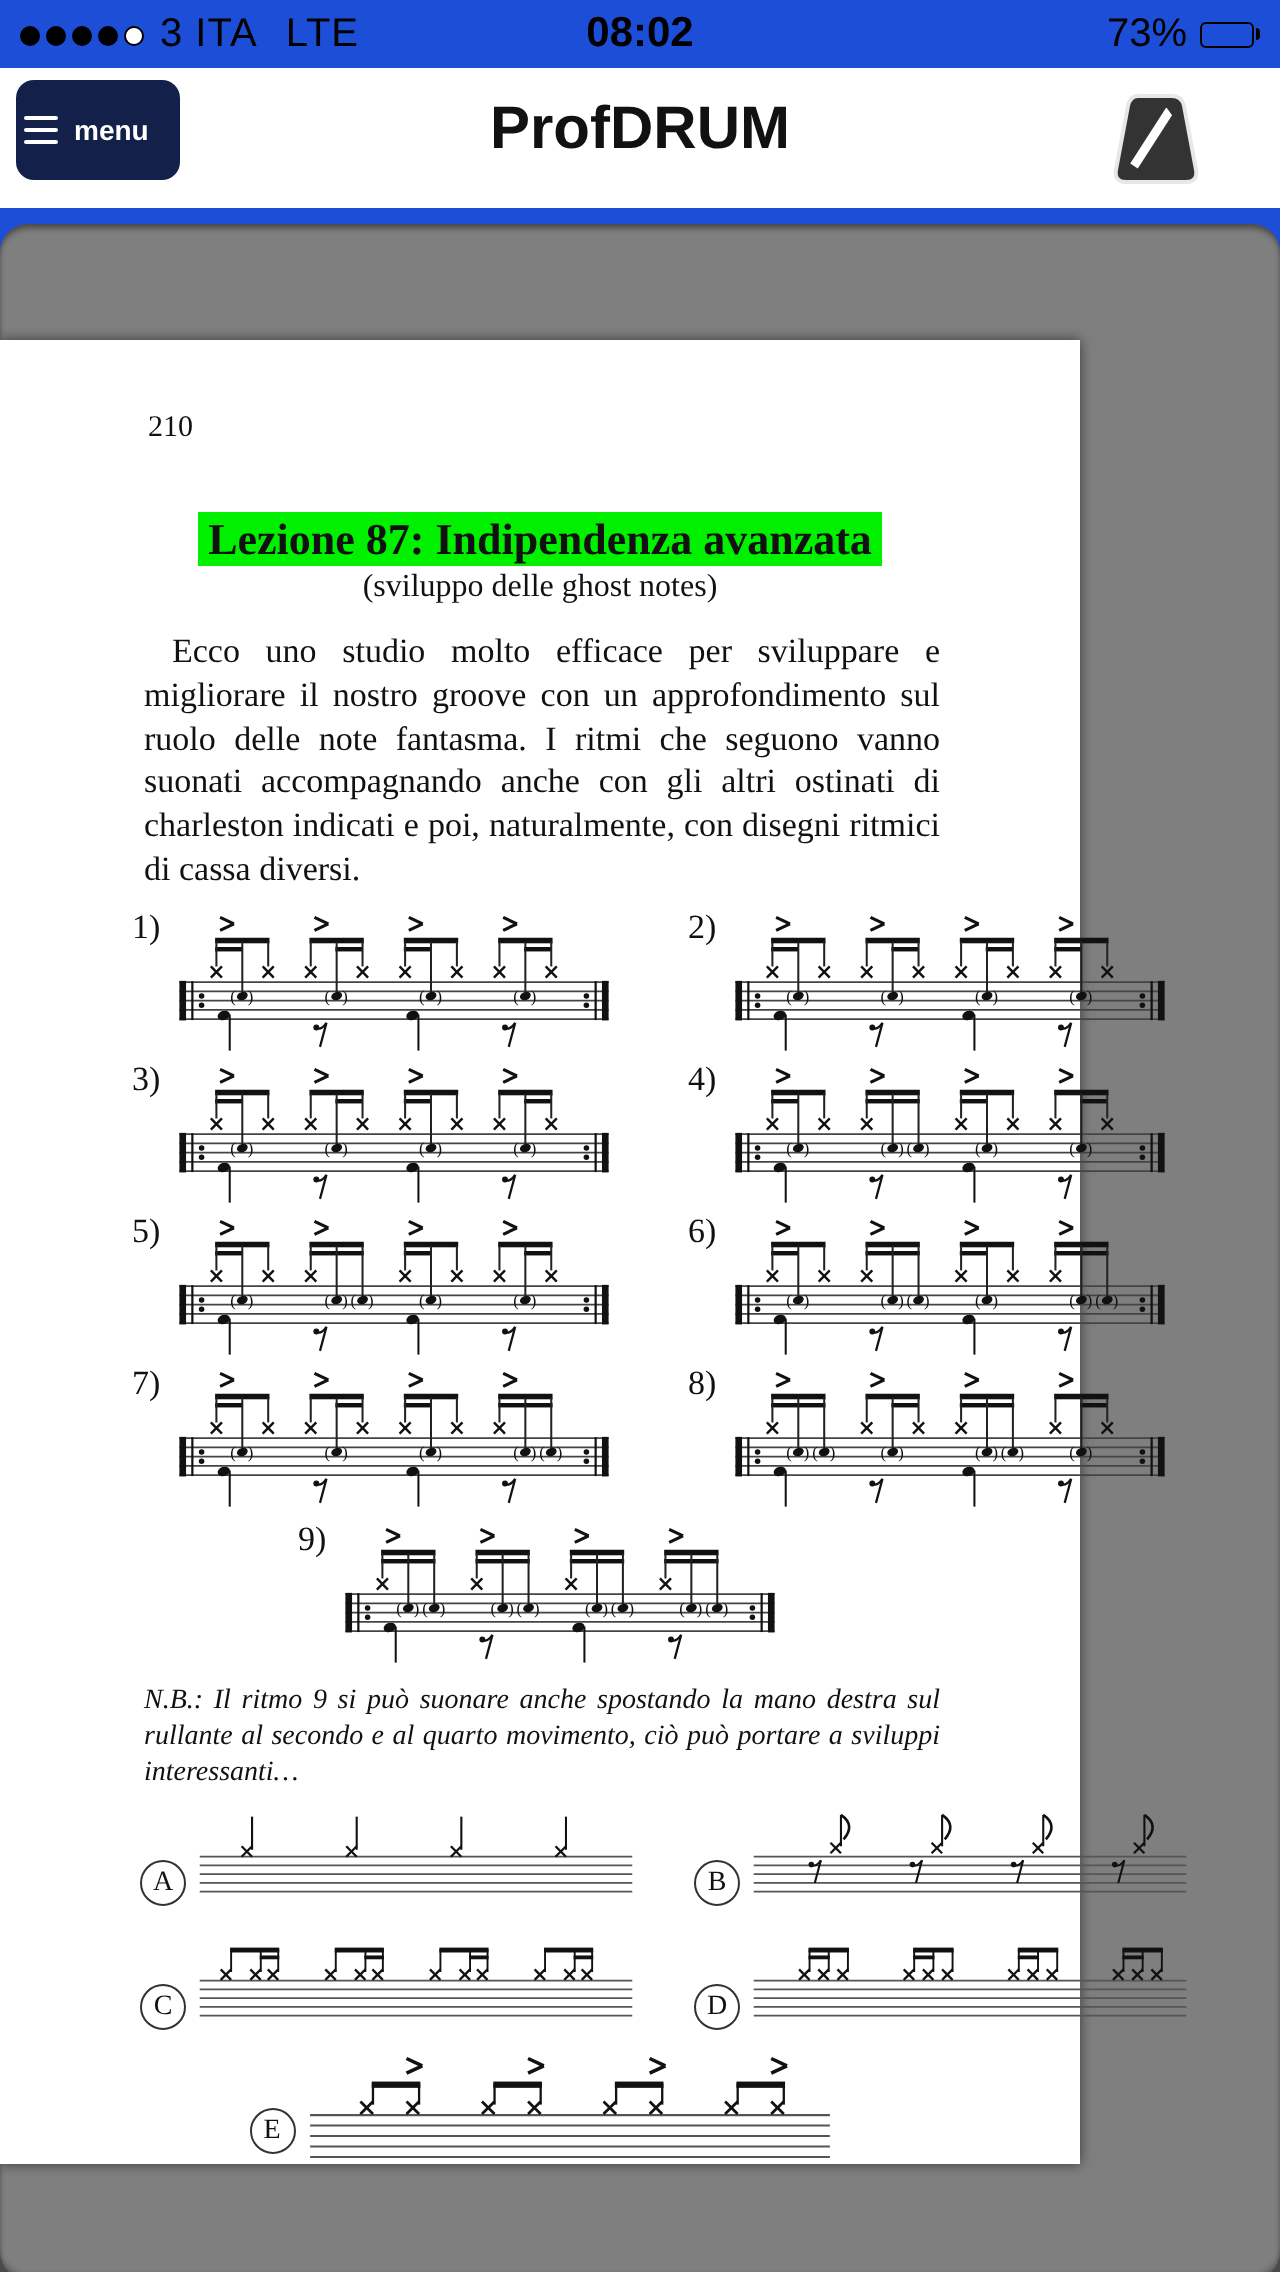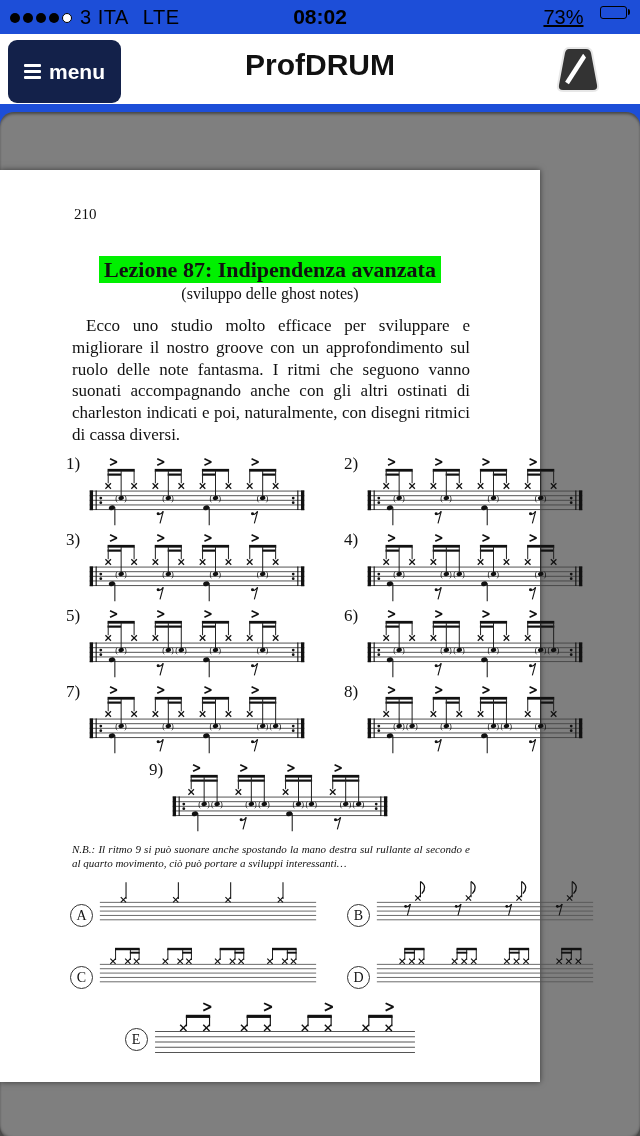--- a/index.html
+++ b/index.html
@@ -9,32 +9,32 @@
   .screen::after{content:'';position:absolute;left:0;right:0;bottom:0;height:10px;background:#4a4a4a;z-index:0;}
 
   
   .statusbar{position:relative;height:34px;display:flex;align-items:center;padding:0 10px;z-index:3;}
   .sig{display:flex;align-items:center;gap:3px;margin-right:8px;margin-top:2px;}
   .dot{width:10px;height:10px;border-radius:50%;background:#000;}
   .dot.empty{background:#fff;border:1.4px solid #000;width:8px;height:8px;}
   .carrier,.net{font-size:20px;color:#000;letter-spacing:.5px;}
   .net{margin-left:14px;}
   .sb-time{position:absolute;left:0;right:0;text-align:center;font-size:21px;font-weight:600;color:#000;}
-  .sb-right{margin-left:auto;display:flex;align-items:flex-start;gap:16px;z-index:1;text-decoration:underline;}
+  .sb-right{margin-left:auto;display:flex;align-items:center;gap:6px;z-index:1;}
   .batt-pct{font-size:20px;color:#000;}
   .batt{display:flex;align-items:center;}
   .batt-body{width:27px;height:13px;border:1.6px solid #000;border-radius:3px;padding:1px;box-sizing:border-box;}
   .batt-fill{height:100%;background:#000;border-radius:1px;}
   .batt-nub{width:2.5px;height:6px;background:#000;border-radius:0 2px 2px 0;margin-left:1px;}
 
   
   .navbar{position:relative;height:70px;background:#fff;z-index:3;}
   .menu-btn{position:absolute;left:8px;top:6px;background:#13214a;color:#fff;border:none;
-            border-radius:9px;height:63px;padding:0 16px 0 16px;display:flex;align-items:center;gap:8px;
-            font-size:21px;font-weight:700;font-family:inherit;}
+            border-radius:9px;height:50px;padding:0 16px 0 4px;display:flex;align-items:center;gap:8px;
+            font-size:14px;font-weight:700;font-family:inherit;}
   .burger{display:flex;flex-direction:column;gap:3.5px;}
   .burger span{display:block;width:17px;height:2.6px;background:#fff;border-radius:1px;}
   .nav-title{position:absolute;left:0;right:0;top:14px;text-align:center;
              font-size:30px;font-weight:700;color:#111;}
   .app-logo{position:absolute;right:36px;top:8px;width:52px;height:54px;}
 
   
   .viewer{position:relative;margin-top:8px;height:1028px;background:#7f7f7f;border-radius:14px;
           box-shadow:inset 0 3px 3px -1px rgba(0,0,0,.45), inset 0 -3px 3px -1px rgba(0,0,0,.35);
           z-index:1;overflow:hidden;}
@@ -47,21 +47,21 @@
   .doc-title .hl{padding:1px 5px;}
   .doc-subtitle{margin-top:2px;text-align:center;font-size:16px;}
   .intro{margin:12px 70px 0 72px;font-size:17px;line-height:1.28;text-align:justify;text-indent:14px;}
 
   .ex-grid{display:grid;grid-template-columns:1fr 1fr;column-gap:36px;row-gap:0;margin:8px 56px 0 66px;}
   .ex-cell{display:flex;align-items:flex-start;height:76px;}
   .ex-label{font-size:17px;width:20px;flex:none;margin-top:0;}
   .ex-cell svg, .ex-center svg{display:block;}
   .ex-center{display:flex;justify-content:center;align-items:flex-start;margin-top:2px;height:76px;}
 
-  .nb{margin:6px 70px 0 72px;font-size:11px;line-height:1.3;font-style:italic;text-align:justify;}
+  .nb{margin:6px 70px 0 72px;font-size:14px;line-height:1.3;font-style:italic;text-align:justify;}
   .ost-heading{margin:10px 0 0 72px;font-size:17px;font-weight:700;}
 
   .ost-grid{display:grid;grid-template-columns:1fr 1fr;column-gap:30px;margin:6px 48px 0 70px;}
   .ost-cell{display:flex;align-items:flex-start;height:62px;}
   .ost-letter{flex:none;width:21px;height:21px;border:1.4px solid #333;border-radius:50%;
               display:flex;align-items:center;justify-content:center;font-size:14px;margin-right:6px;margin-top:28px;}
   .ost-center{display:flex;justify-content:center;align-items:flex-start;margin-top:0;height:64px;}
 </style>
 </head>
 <body>

